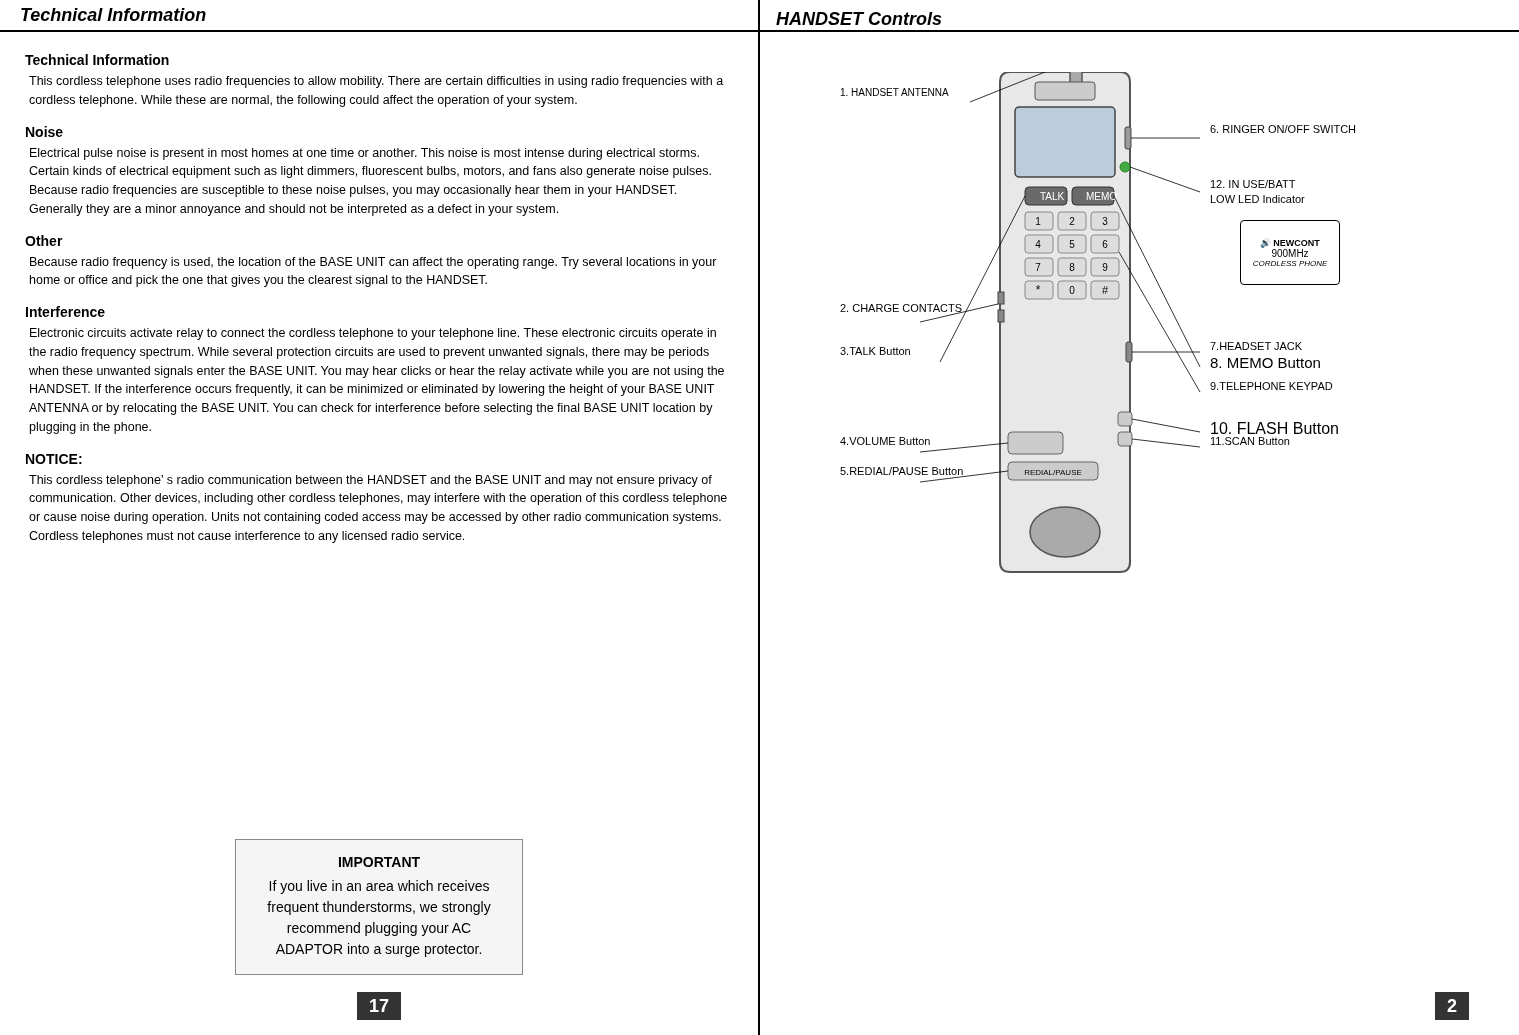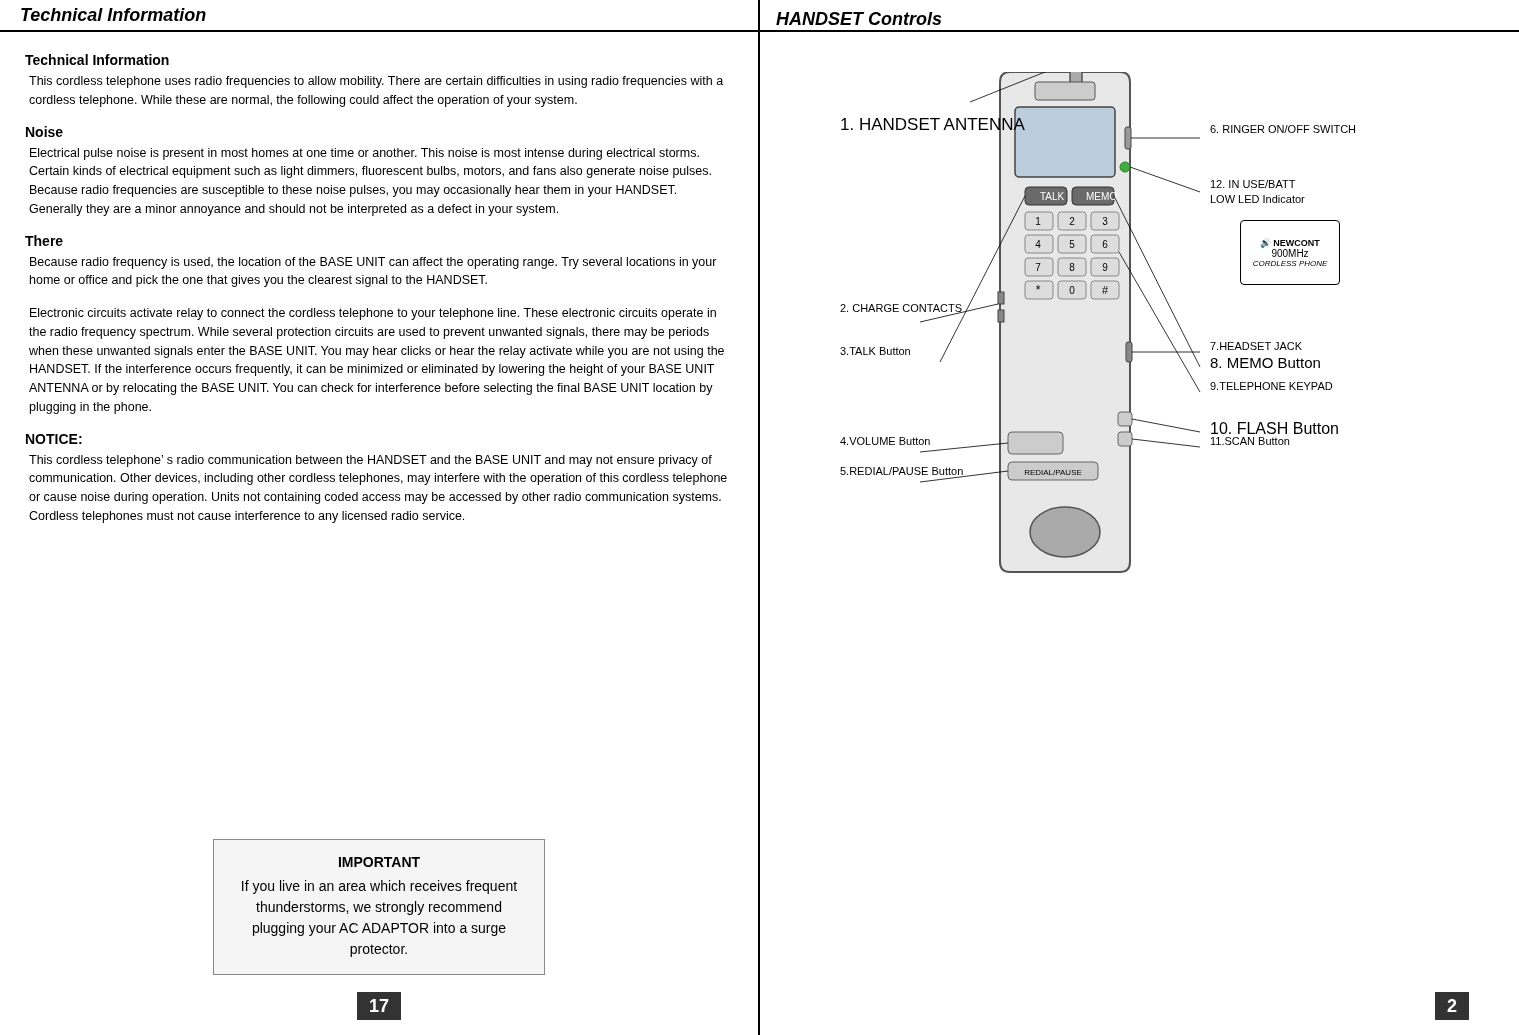--- a/index.html
+++ b/index.html
@@ -70,21 +70,21 @@
       margin-bottom: 14px;
       padding-left: 4px;
     }
 
     
     .important-box {
       position: absolute;
       bottom: 60px;
       left: 50%;
       transform: translateX(-50%);
-      width: 332px;
+      width: 288px;
       border: 1.5px solid #888;
       background: #f5f5f5;
       padding: 14px 18px;
       text-align: center;
     }
     .important-box-title {
       font-weight: bold;
       font-size: 14px;
       margin-bottom: 6px;
     }
@@ -149,25 +149,26 @@
       <div class="section-title">Technical Information</div>
       <div class="section-text">This cordless telephone uses radio frequencies to allow mobility. There are certain difficulties in using radio frequencies with a cordless telephone. While these are normal, the following could affect the operation of your system.</div>
     </div>
 
     <div>
       <div class="section-title">Noise</div>
       <div class="section-text">Electrical pulse noise is present in most homes at one time or another. This noise is most intense during electrical storms. Certain kinds of electrical equipment such as light dimmers, fluorescent bulbs, motors, and fans also generate noise pulses. Because radio frequencies are susceptible to these noise pulses, you may occasionally hear them in your HANDSET. Generally they are a minor annoyance and should not be interpreted as a defect in your system.</div>
     </div>
 
     <div>
-      <div class="section-title">There</div>
+      <div class="section-title">Other</div>
       <div class="section-text">Because radio frequency is used, the location of the BASE UNIT can affect the operating range. Try several locations in your home or office and pick the one that gives you the clearest signal to the HANDSET.</div>
     </div>
 
     <div>
+      <div class="section-title">Interference</div>
       <div class="section-text">Electronic circuits activate relay to connect the cordless telephone to your telephone line. These electronic circuits operate in the radio frequency spectrum. While several protection circuits are used to prevent unwanted signals, there may be periods when these unwanted signals enter the BASE UNIT. You may hear clicks or hear the relay activate while you are not using the HANDSET. If the interference occurs frequently, it can be minimized or eliminated by lowering the height of your BASE UNIT ANTENNA or by relocating the BASE UNIT. You can check for interference before selecting the final BASE UNIT location by plugging in the phone.</div>
     </div>
 
     <div>
       <div class="section-title">NOTICE:</div>
       <div class="section-text">This cordless telephone’ s radio communication between the HANDSET and the BASE UNIT and may not ensure privacy of communication. Other devices, including other cordless telephones, may interfere with the operation of this cordless telephone or cause noise during operation. Units not containing coded access may be accessed by other radio communication systems. Cordless telephones must not cause interference to any licensed radio service.</div>
     </div>
 
     <div class="important-box">
       <div class="important-box-title">IMPORTANT</div>
@@ -274,21 +275,21 @@
 
         <line x1="292" y1="347" x2="360" y2="360" stroke="#000" stroke-width="0.8"></line>
 
         <line x1="292" y1="367" x2="360" y2="375" stroke="#000" stroke-width="0.8"></line>
 
         <line x1="290" y1="95" x2="360" y2="120" stroke="#000" stroke-width="0.8"></line>
       </svg>
 
       
       
-      <div style="position:absolute; top:15px; left:0px; font-size:17px;margin-top:28px;">1. HANDSET ANTENNA</div>
+      <div style="position:absolute; top:15px; left:0px; font-size:10px;">1. HANDSET ANTENNA</div>
       <div style="position:absolute; top:230px; left:0px; font-size:11px;">2. CHARGE CONTACTS</div>
       <div style="position:absolute; top:273px; left:0px; font-size:11px;">3.TALK Button</div>
       <div style="position:absolute; top:363px; left:0px; font-size:11px;">4.VOLUME Button</div>
       <div style="position:absolute; top:393px; left:0px; font-size:11px;">5.REDIAL/PAUSE Button</div>
 
       
       <div style="position:absolute; top:50px; left:370px; font-size:11px; line-height:1.4;">
         <span>6.  RINGER ON/OFF
      SWITCH</span>
       </div>

